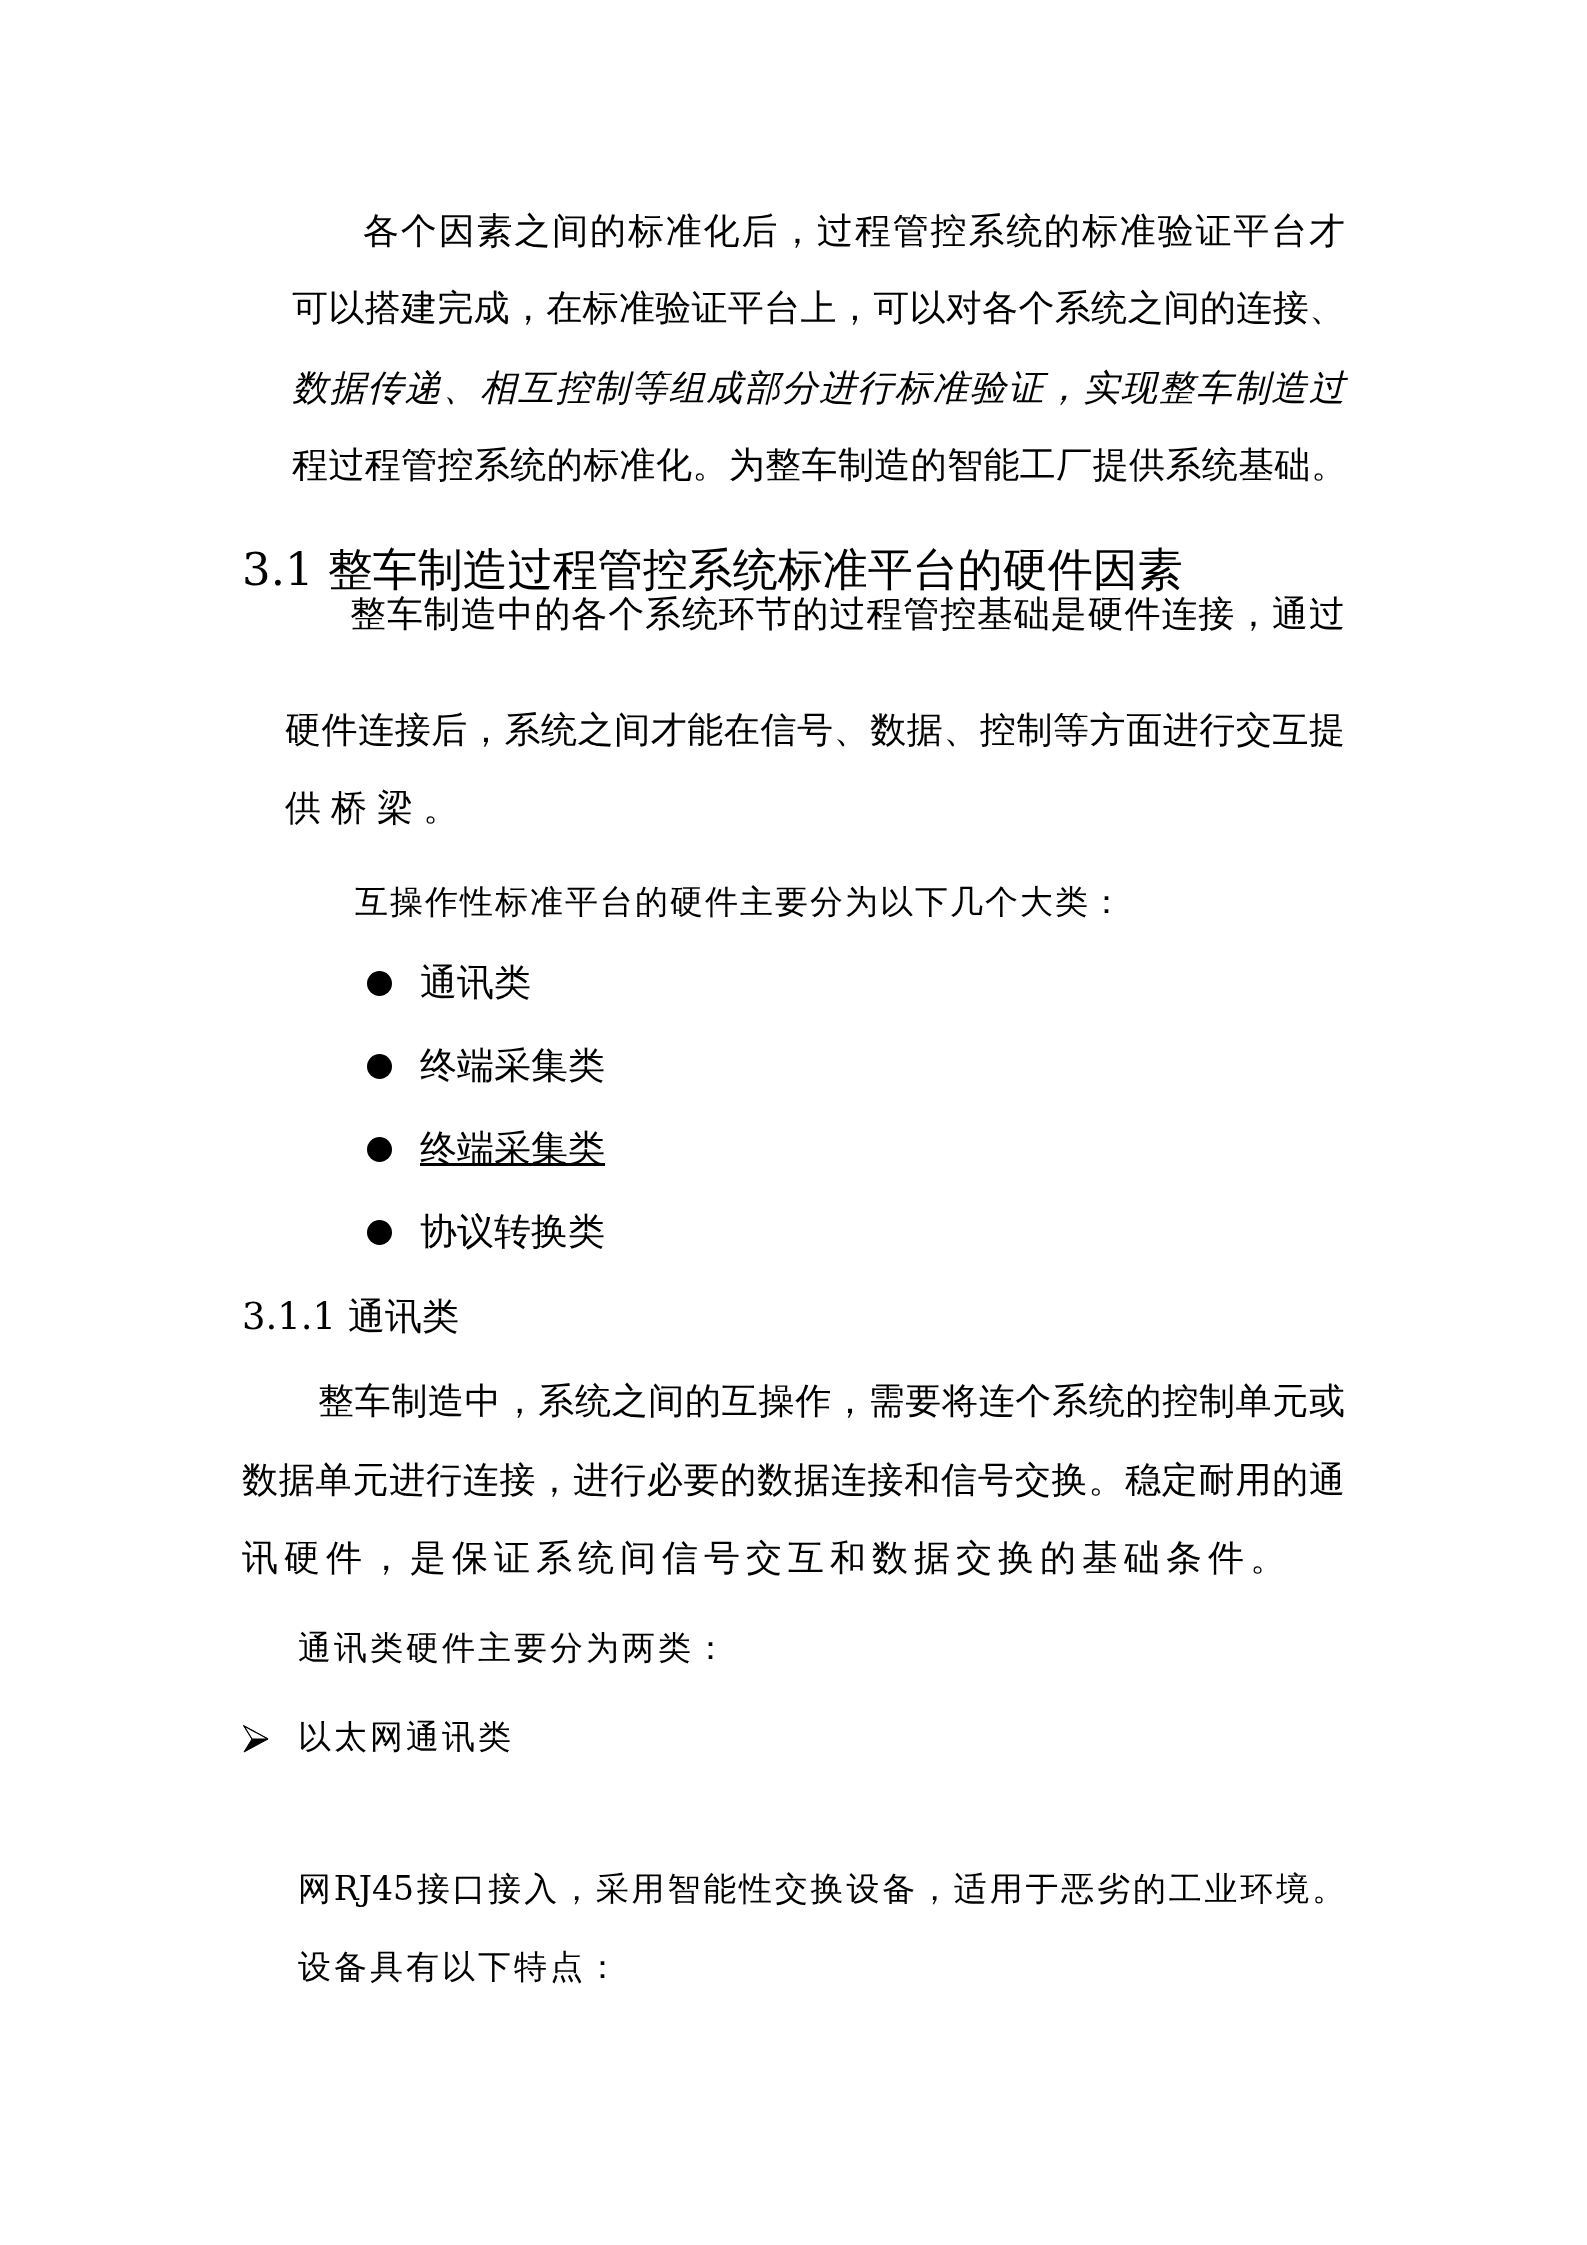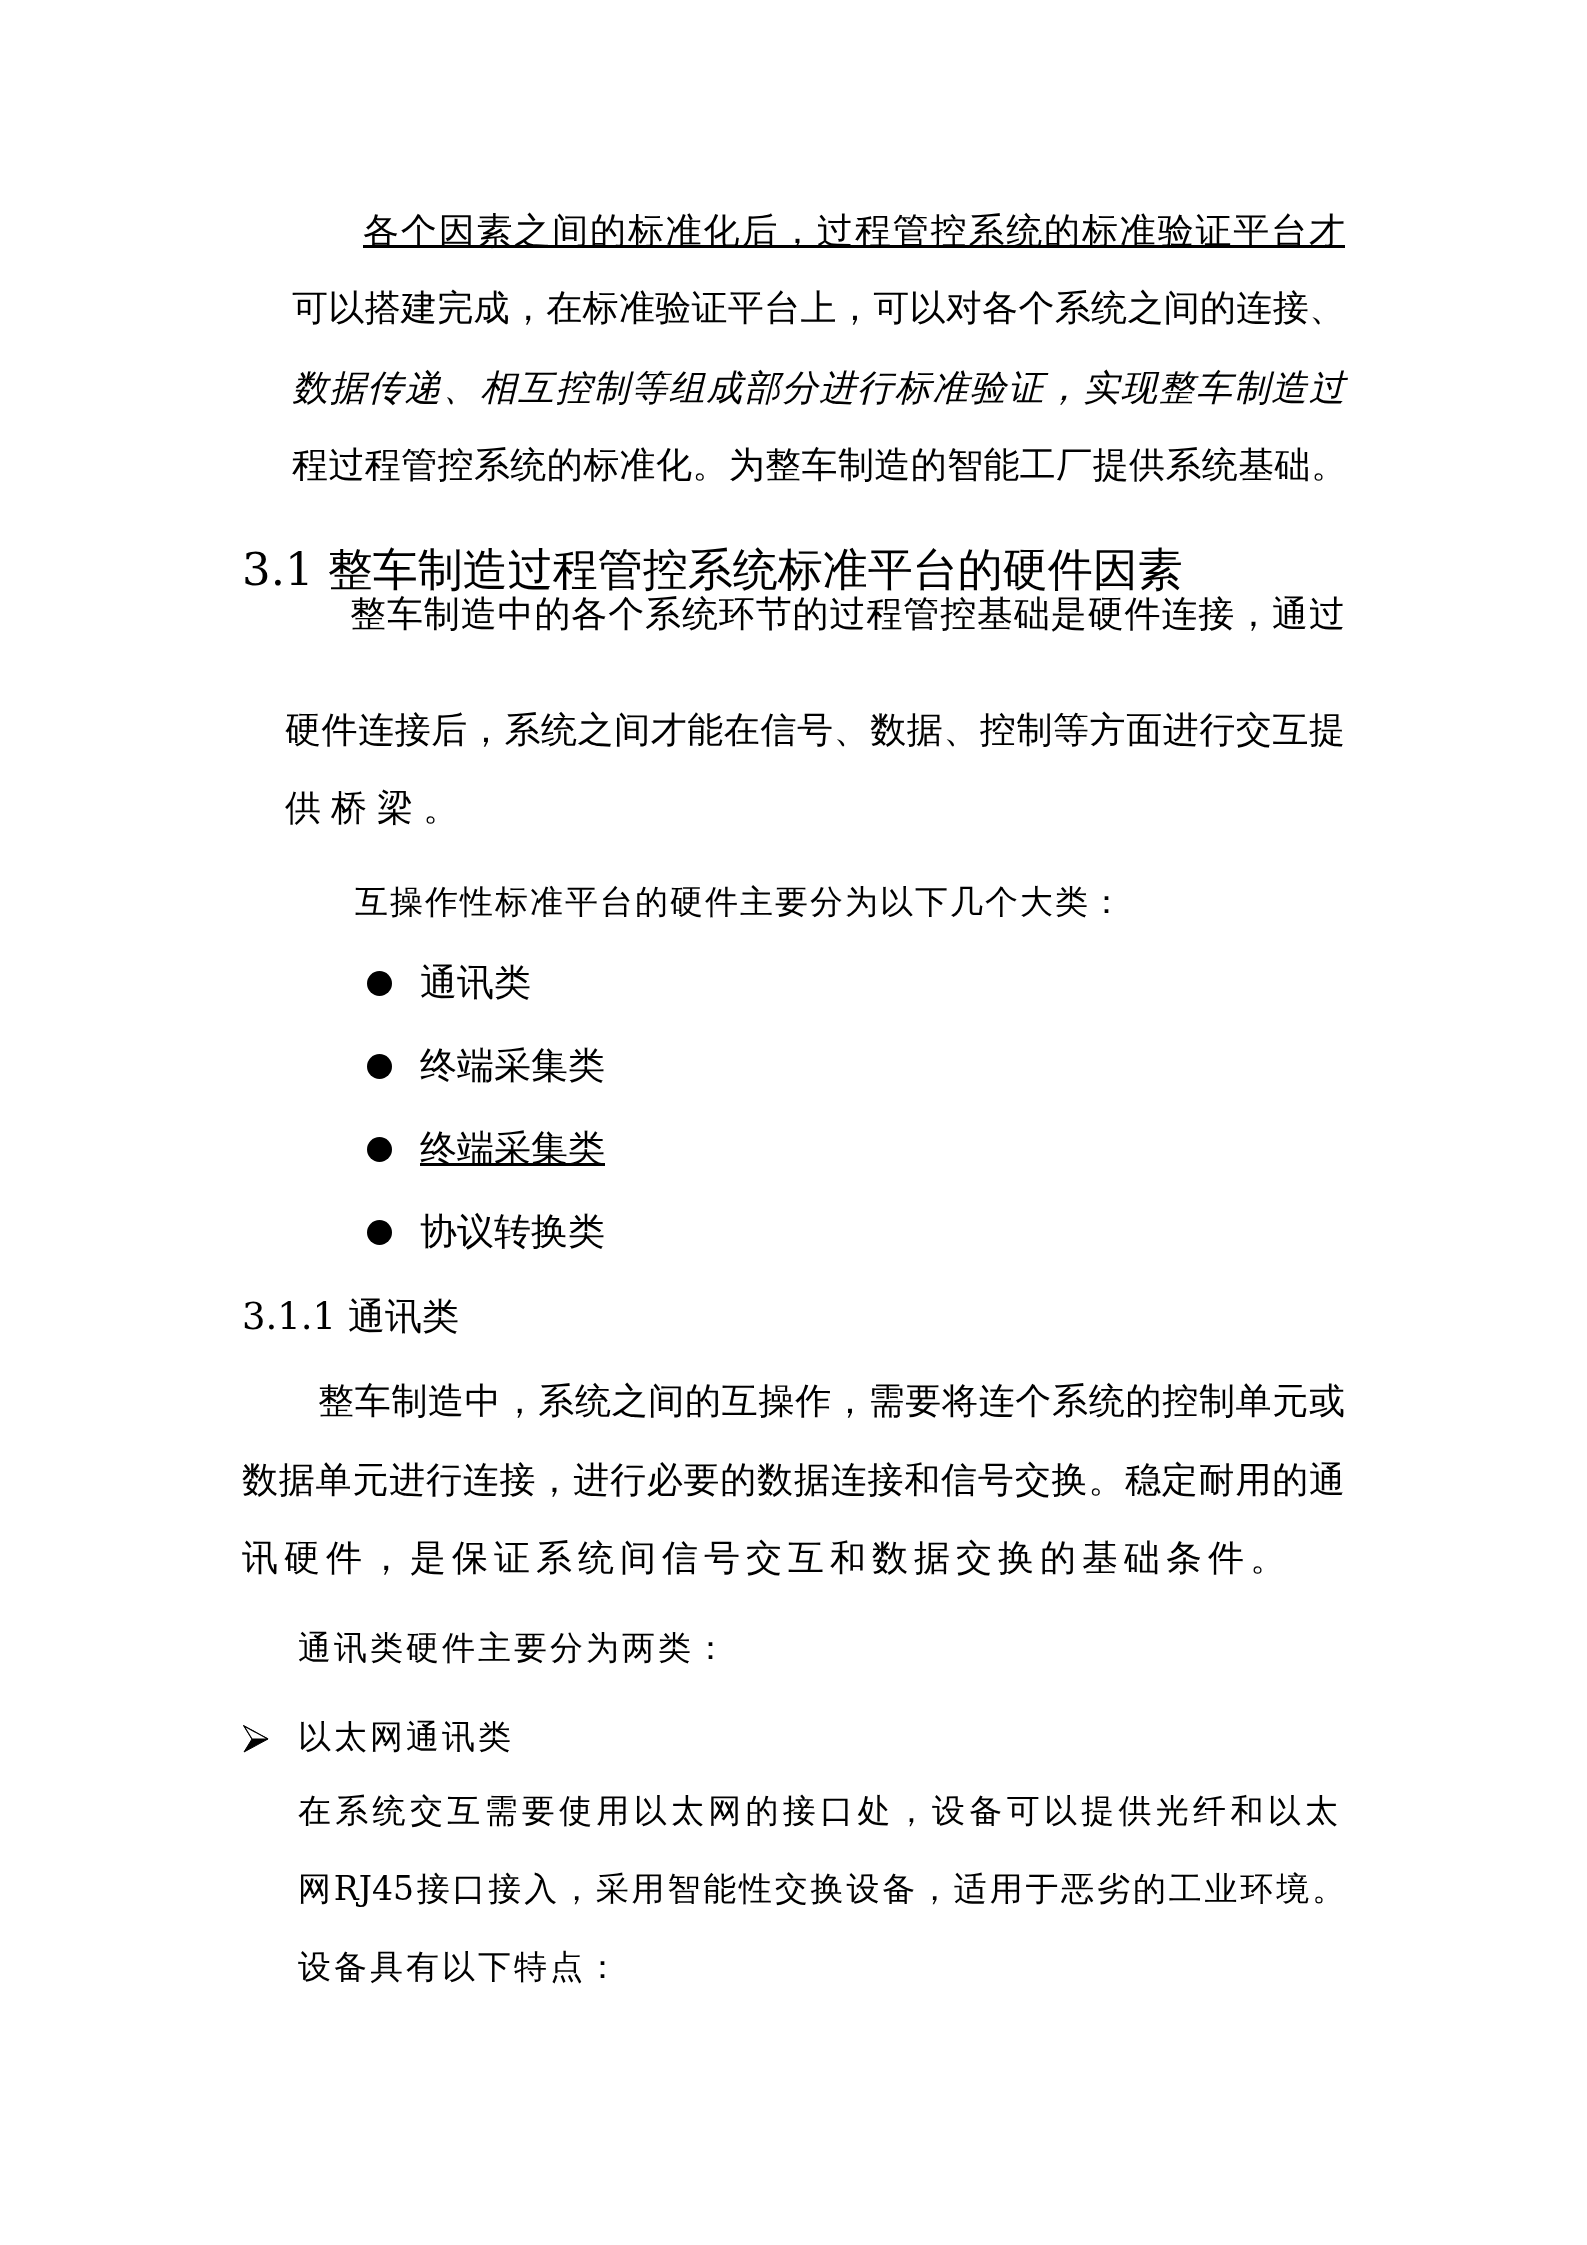--- a/index.html
+++ b/index.html
@@ -12,21 +12,21 @@
   .h3 { font-size: 37px; }
   .b { font-size: 33px; }
   .bullet-dot { position: absolute; width: 25px; height: 25px; border-radius: 50%; background: #000; }
   .arrow { position: absolute; width: 26px; height: 28px; }
 </style>
 </head>
 <body>
 
 <div class="page">
 
-  <div class="ln just" style="left:363px; top:213px; width:982px;text-decoration:underline;">各个因素之间的标准化后，过程管控系统的标准验证平台才</div>
+  <div class="ln just" style="left:363px; top:213px; width:982px;">各个因素之间的标准化后，过程管控系统的标准验证平台才</div>
   <div class="ln just" style="left:292px; top:290px; width:1053px;">可以搭建完成，在标准验证平台上，可以对各个系统之间的连接、</div>
   <div class="ln just" style="left:292px; top:370px; width:1053px;font-style:italic;">数据传递、相互控制等组成部分进行标准验证，实现整车制造过</div>
   <div class="ln just" style="left:292px; top:447px; width:1055px;">程过程管控系统的标准化。为整车制造的智能工厂提供系统基础。</div>
 
   <div class="ln h" style="left:242px; top:547px;">3.1 整车制造过程管控系统标准平台的硬件因素</div>
 
   <div class="ln just" style="left:350px; top:596px; width:995px;">整车制造中的各个系统环节的过程管控基础是硬件连接，通过</div>
   <div class="ln just" style="left:285px; top:712px; width:1060px;">硬件连接后，系统之间才能在信号、数据、控制等方面进行交互提</div>
   <div class="ln" style="left:285px; top:790px; letter-spacing:10px;">供桥梁。</div>
 
@@ -60,18 +60,17 @@
   <div class="ln b" style="left:298px; top:1631px; letter-spacing:3px;">通讯类硬件主要分为两类：</div>
 
   <div>
     <svg class="arrow" style="left:243px; top:1725px;" viewBox="0 0 26 28">
       <path d="M1 1 L25 14 L1 27 L9 14 Z" fill="#000" stroke="#000" stroke-width="1"></path>
       <path d="M1 1 L25 14 L9 14 Z" fill="#fff" stroke="#000" stroke-width="1.2"></path>
     </svg>
     <span class="ln b" style="left:298px; top:1720px; letter-spacing:3px;text-align:center;">以太网通讯类</span>
   </div>
 
-  <div class="ln b just" style="left:298px; top:1794px; width:1040px;">在系统交互需要使用以太网的接口处，设备可以提供光纤和以太</div>
   <div class="ln b just" style="left:298px; top:1872px; width:1047px;">网RJ45接口接入，采用智能性交换设备，适用于恶劣的工业环境。</div>
 
   <div class="ln b" style="left:298px; top:1950px; letter-spacing:3px;">设备具有以下特点：</div>
 
 </div>
 
 </body></html>

